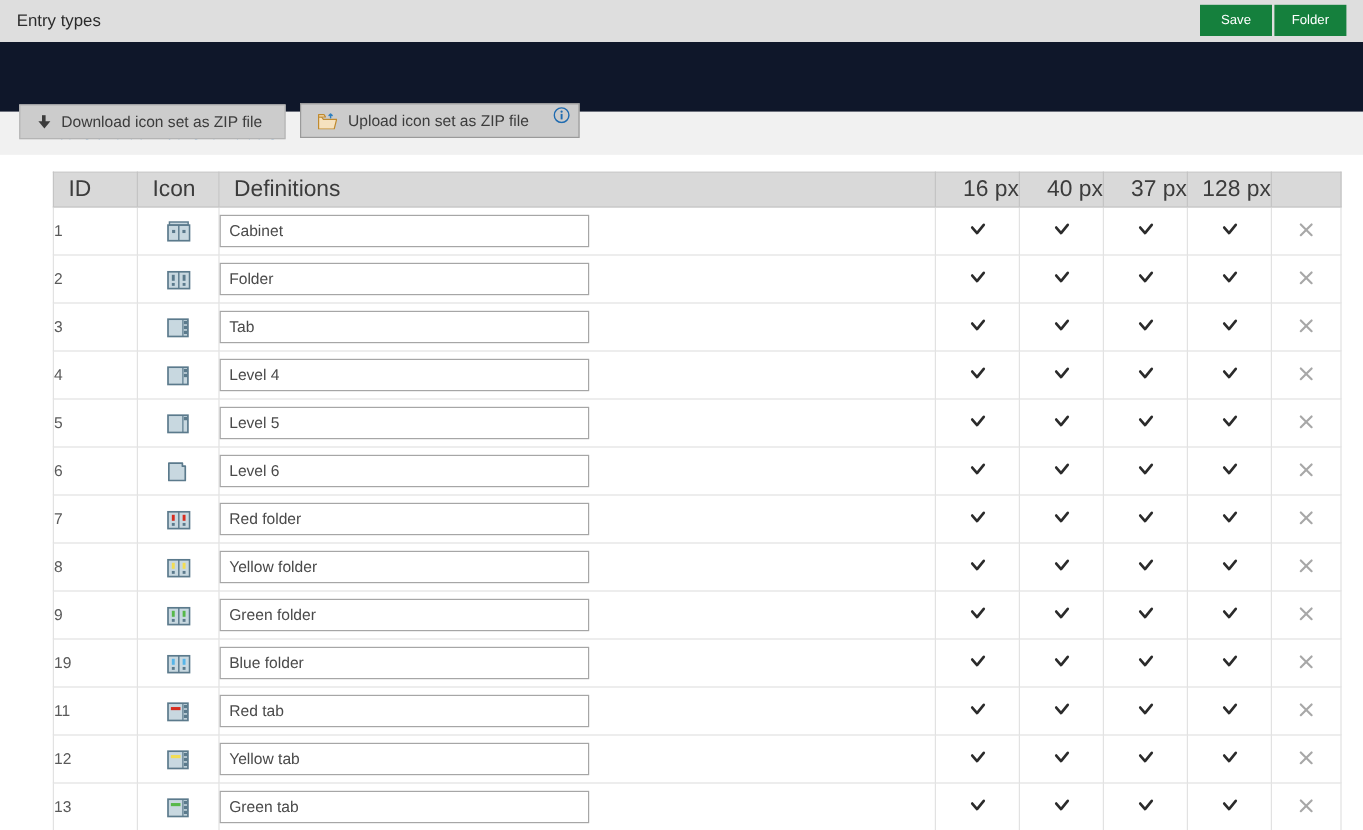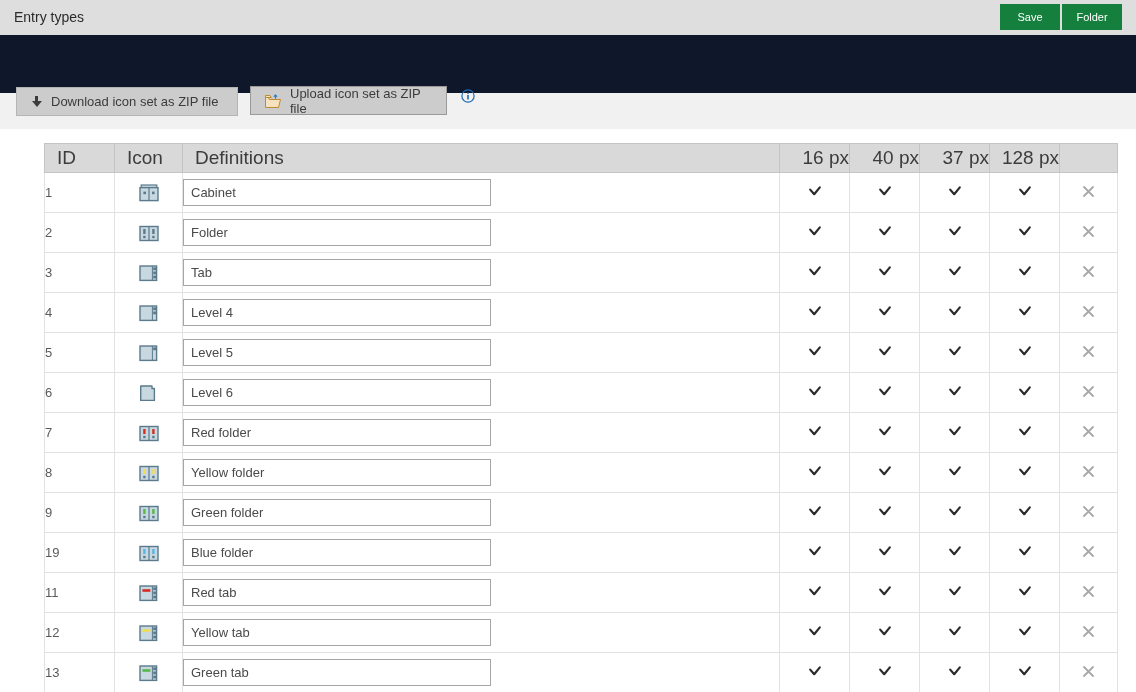--- a/index.html
+++ b/index.html
@@ -67,21 +67,21 @@
     color: #3c3c3c;
     font-family: "Liberation Sans", sans-serif;
     font-size: 13px;
     display: flex;
     align-items: center;
     gap: 9px;
     padding: 0 14px;
     cursor: pointer;
   }
   .tool-btn.download { left: 16px; top: 52px; width: 222px; }
-  .tool-btn.upload   { left: 250px; top: 51px; width: 197px; border-color: #9a9a9a; }
+  .tool-btn.upload   { left: 250px; top: 51px; width: 233px; border-color: #9a9a9a; }
 
   .arrow-down {
     display: inline-block;
     width: 11px;
     height: 11px;
     position: relative;
   }
   .arrow-down::before {
     content: "";
     position: absolute;

